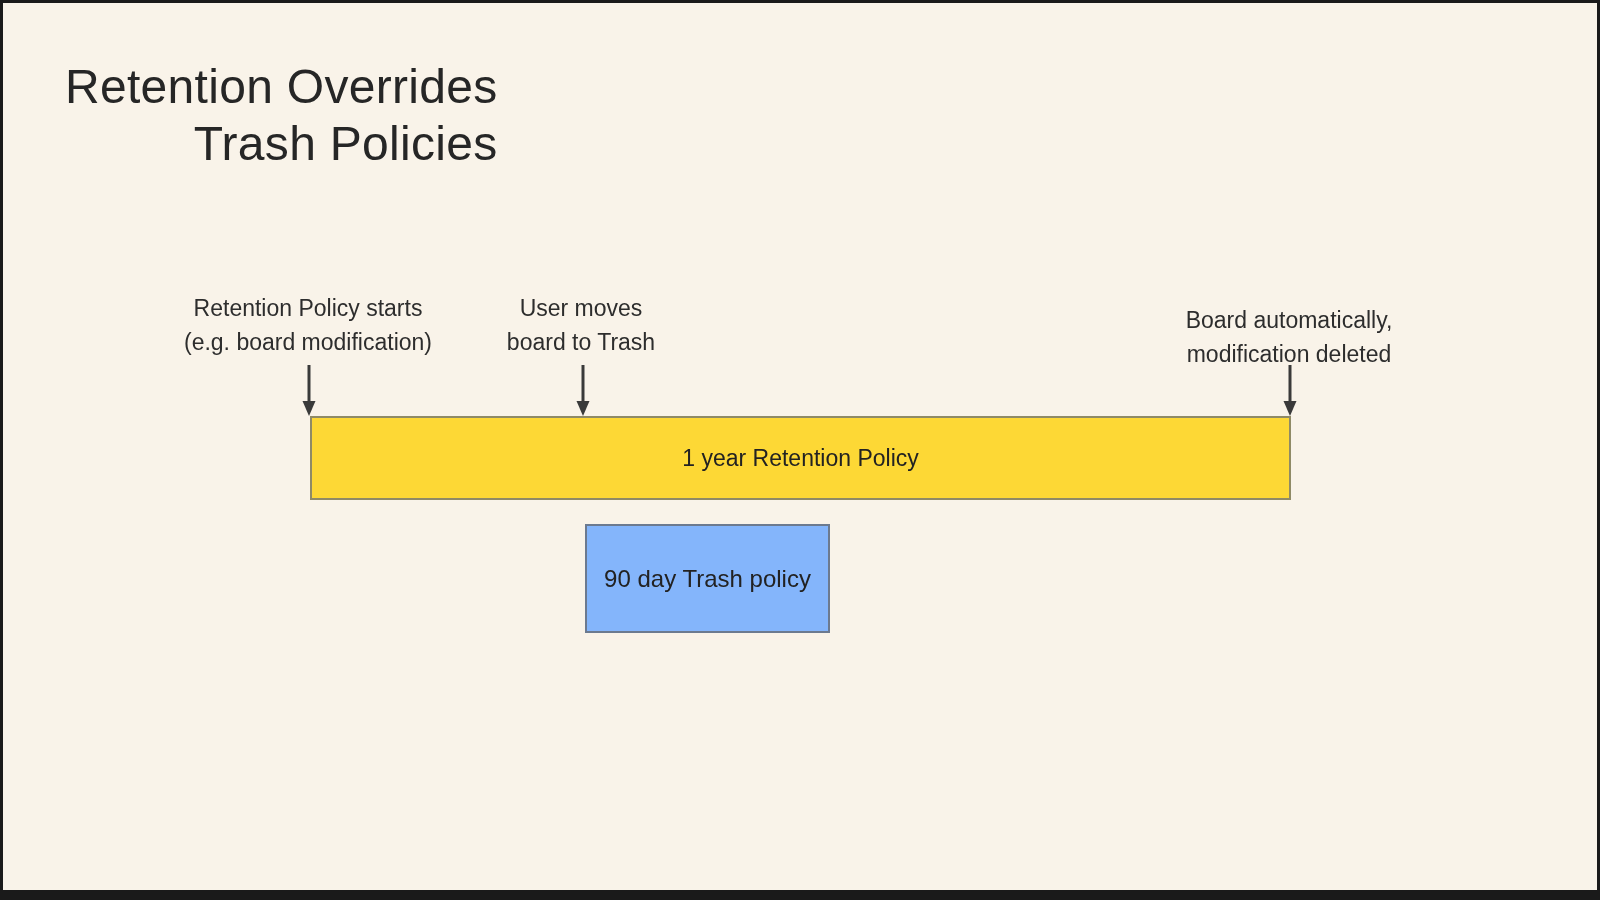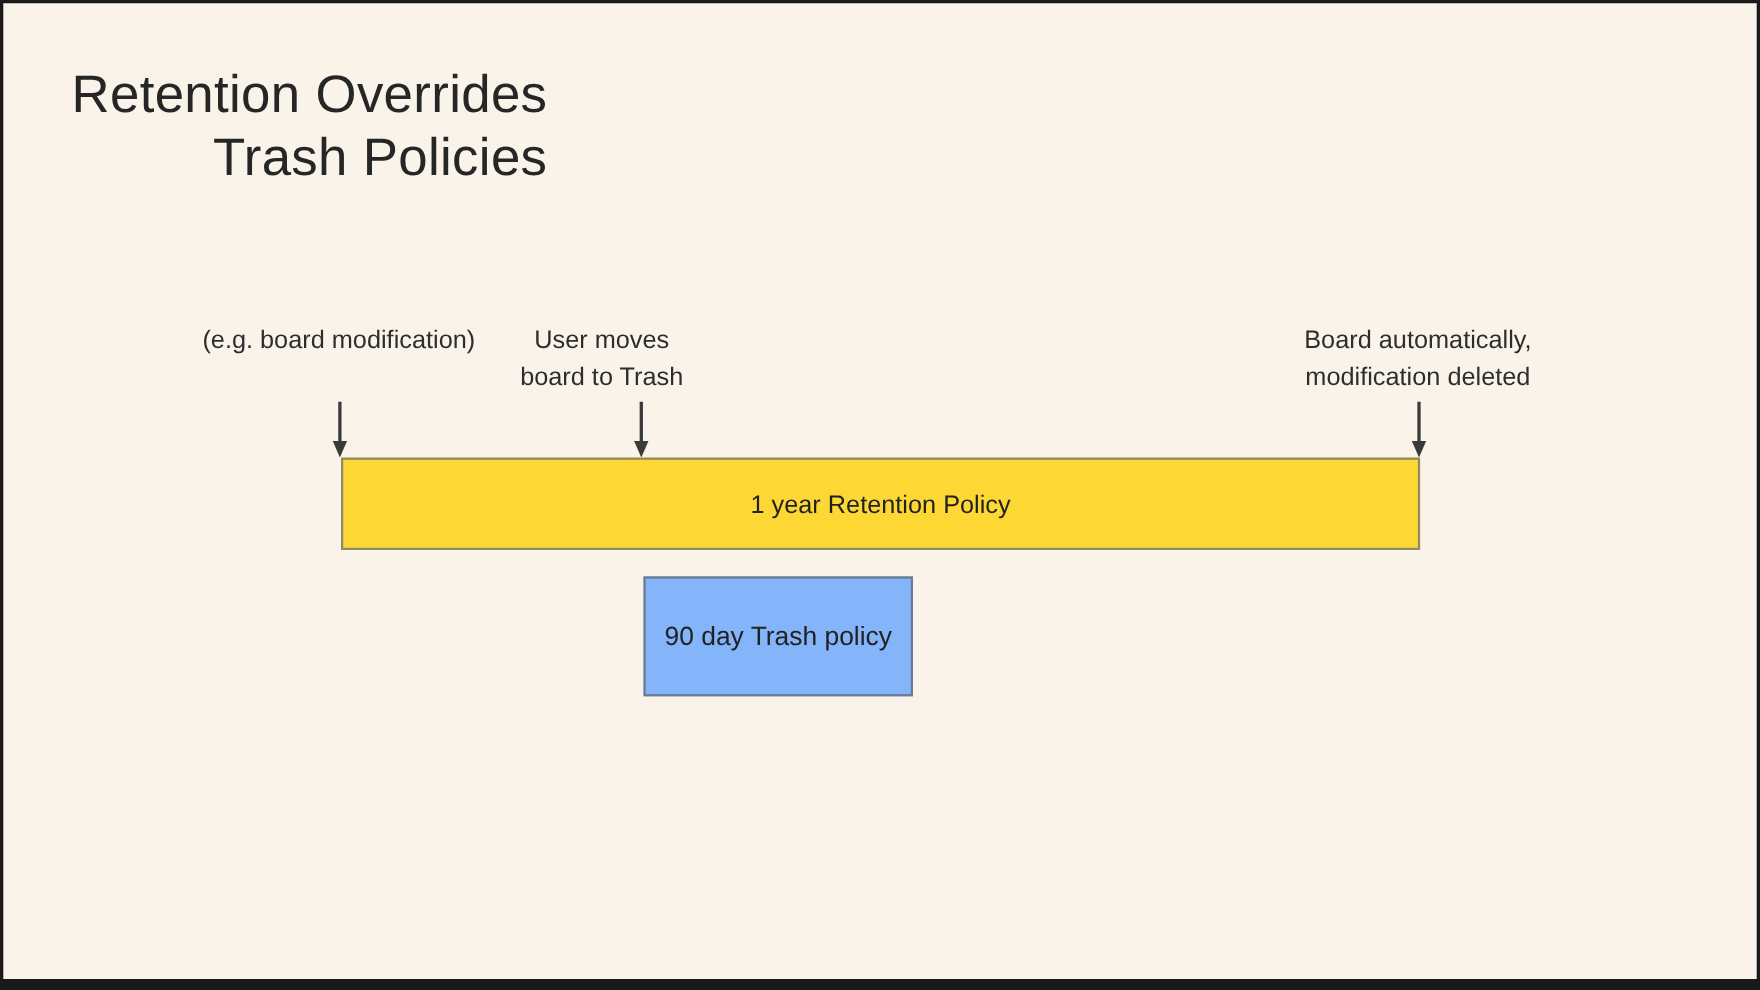--- a/index.html
+++ b/index.html
@@ -43,22 +43,22 @@
     position: absolute;
     top: 288px;
     transform: translateX(-50%);
     text-align: center;
     font-size: 23px;
     line-height: 34px;
     color: var(--body-color);
     white-space: nowrap;
   }
   .annotation--start  { left: 305px; }
-  .annotation--trash  { left: 544px; }
-  .annotation--delete { left: 1286px; }
+  .annotation--trash  { left: 578px; }
+  .annotation--delete { left: 1286px; margin-top: 12px; }
   .down-arrow {
     position: absolute;
     top: 362px;
     transform: translateX(-50%);
     width: 14px;
     height: 51px;
   }
   .down-arrow--start  { left: 306px; }
   .down-arrow--trash  { left: 580px; }
   .down-arrow--delete { left: 1287px; }
@@ -93,20 +93,21 @@
 </style>
 </head>
 <body>
 
 <div class="frame">
 
   <h1 class="title">Retention Overrides
 Trash Policies</h1>
 
   <div class="annotation annotation--start">
+    <div>Retention Policy starts</div>
     <div>(e.g. board modification)</div>
   </div>
 
   <div class="annotation annotation--trash">
     <div>User moves</div>
     <div>board to Trash</div>
   </div>
 
   <div class="annotation annotation--delete">
     <div>Board automatically,</div>

